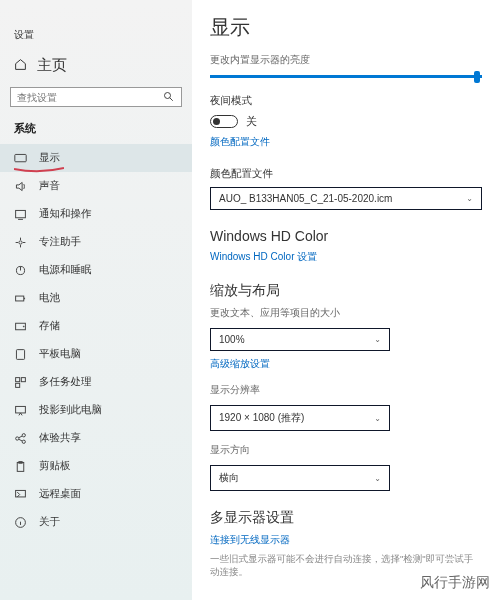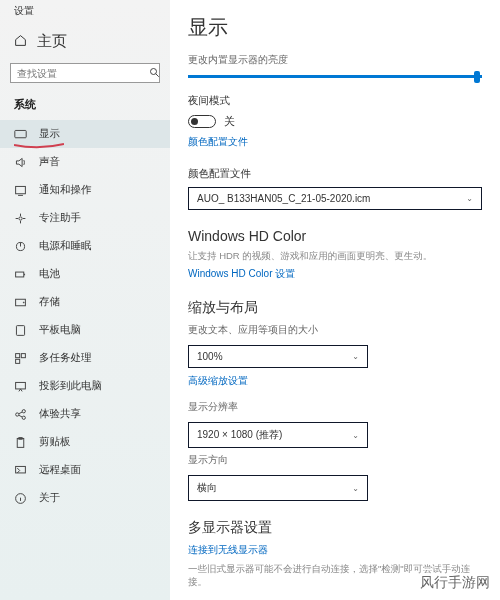--- a/index.html
+++ b/index.html
@@ -1,18 +1,18 @@
 <!DOCTYPE html>
 <html><head>
 <meta charset="utf-8">
 <style>
 * { box-sizing: border-box; margin: 0; padding: 0; }
 body { font-family: "Microsoft YaHei", "Segoe UI", sans-serif; background: #f0f4f6; width: 500px; height: 600px; overflow: hidden; position: relative; font-size: 11px; color: #333; }
 .window { display: flex; width: 100%; height: 100%; }
-.sidebar { width: 170px; background: linear-gradient(to bottom, #f3f3f3, #e8f0f0); padding: 0 0; overflow-y: auto; }
+.sidebar { width: 192px; background: linear-gradient(to bottom, #f3f3f3, #e8f0f0); padding: 24px 0; overflow-y: auto; }
 .app-title { font-size: 10px; color: #333; padding: 4px 14px 8px; }
 .home-row { display: flex; align-items: center; padding: 6px 14px; gap: 10px; font-size: 15px; }
 .search-box { margin: 6px 10px; display: flex; align-items: center; border: 1px solid #999; background: #fff; padding: 3px 6px; }
 .search-box input { border: none; flex: 1; outline: none; font-size: 10px; background: transparent; }
 .search-box .icon { width: 12px; height: 12px; }
 .section-label { padding: 8px 14px; font-size: 11px; font-weight: 600; color: #222; }
 .nav-item { display: flex; align-items: center; padding: 7px 14px; gap: 12px; font-size: 10.5px; color: #333; cursor: pointer; position: relative; }
 .nav-item.active { background: #dde6e8; }
 .nav-item .icon { width: 13px; height: 13px; display: flex; align-items: center; justify-content: center; color: #444; }
 .underline-mark { position: absolute; bottom: -2px; left: 14px; width: 50px; height: 8px; }
@@ -209,40 +209,39 @@
     <div class="section">
       <div class="section-title">颜色配置文件</div>
       <div class="select-box wide">
         <span>AUO_    B133HAN05_C_21-05-2020.icm</span>
         <span class="chev">⌄</span>
       </div>
     </div>
 
     <div class="section">
       <h2 class="hd">Windows HD Color</h2>
-      <div class="desc">让支持 HDR 的视频、游戏和应用的画面更明亮、更生动。</div>
       <div class="link">Windows HD Color 设置</div>
     </div>
 
     <div class="section">
       <h2 class="hd">缩放与布局</h2>
       <div class="subtext">更改文本、应用等项目的大小</div>
       <div class="select-box">
         <span>100%</span>
         <span class="chev">⌄</span>
       </div>
       <div class="link" style="margin-top:6px">高级缩放设置</div>
 
       <div class="subtext" style="margin-top:12px">显示分辨率</div>
       <div class="select-box">
         <span>1920 × 1080 (推荐)</span>
         <span class="chev">⌄</span>
       </div>
 
-      <div class="subtext" style="margin-top:5px">显示方向</div>
+      <div class="subtext" style="margin-top:12px">显示方向</div>
       <div class="select-box">
         <span>横向</span>
         <span class="chev">⌄</span>
       </div>
     </div>
 
     <div class="section">
       <h2 class="hd">多显示器设置</h2>
       <div class="link">连接到无线显示器</div>
       <div class="desc" style="margin-top:6px">一些旧式显示器可能不会进行自动连接，选择"检测"即可尝试手动连接。</div>

